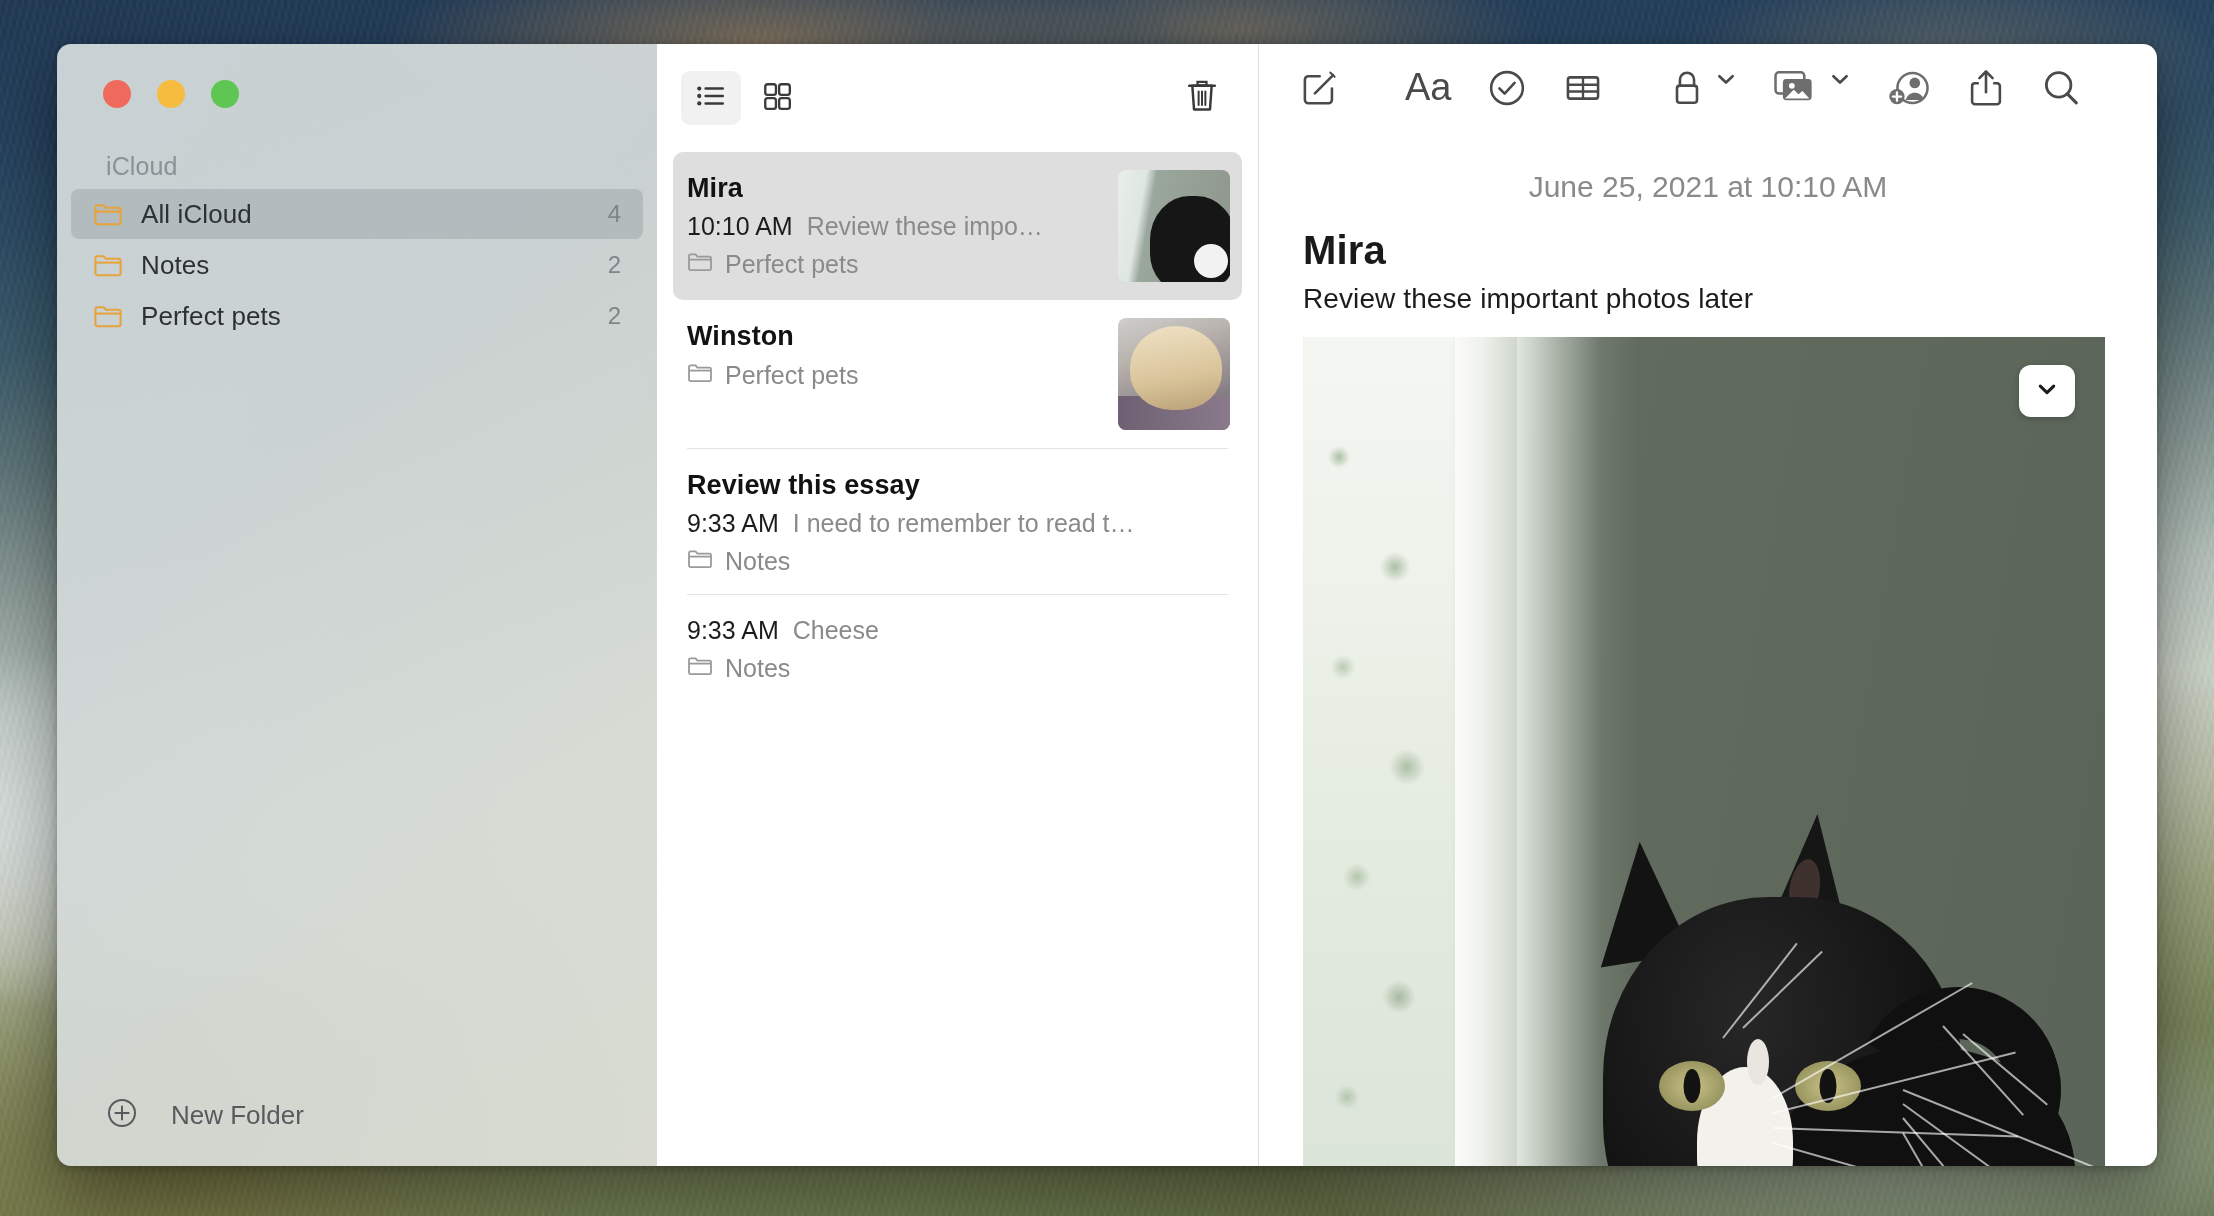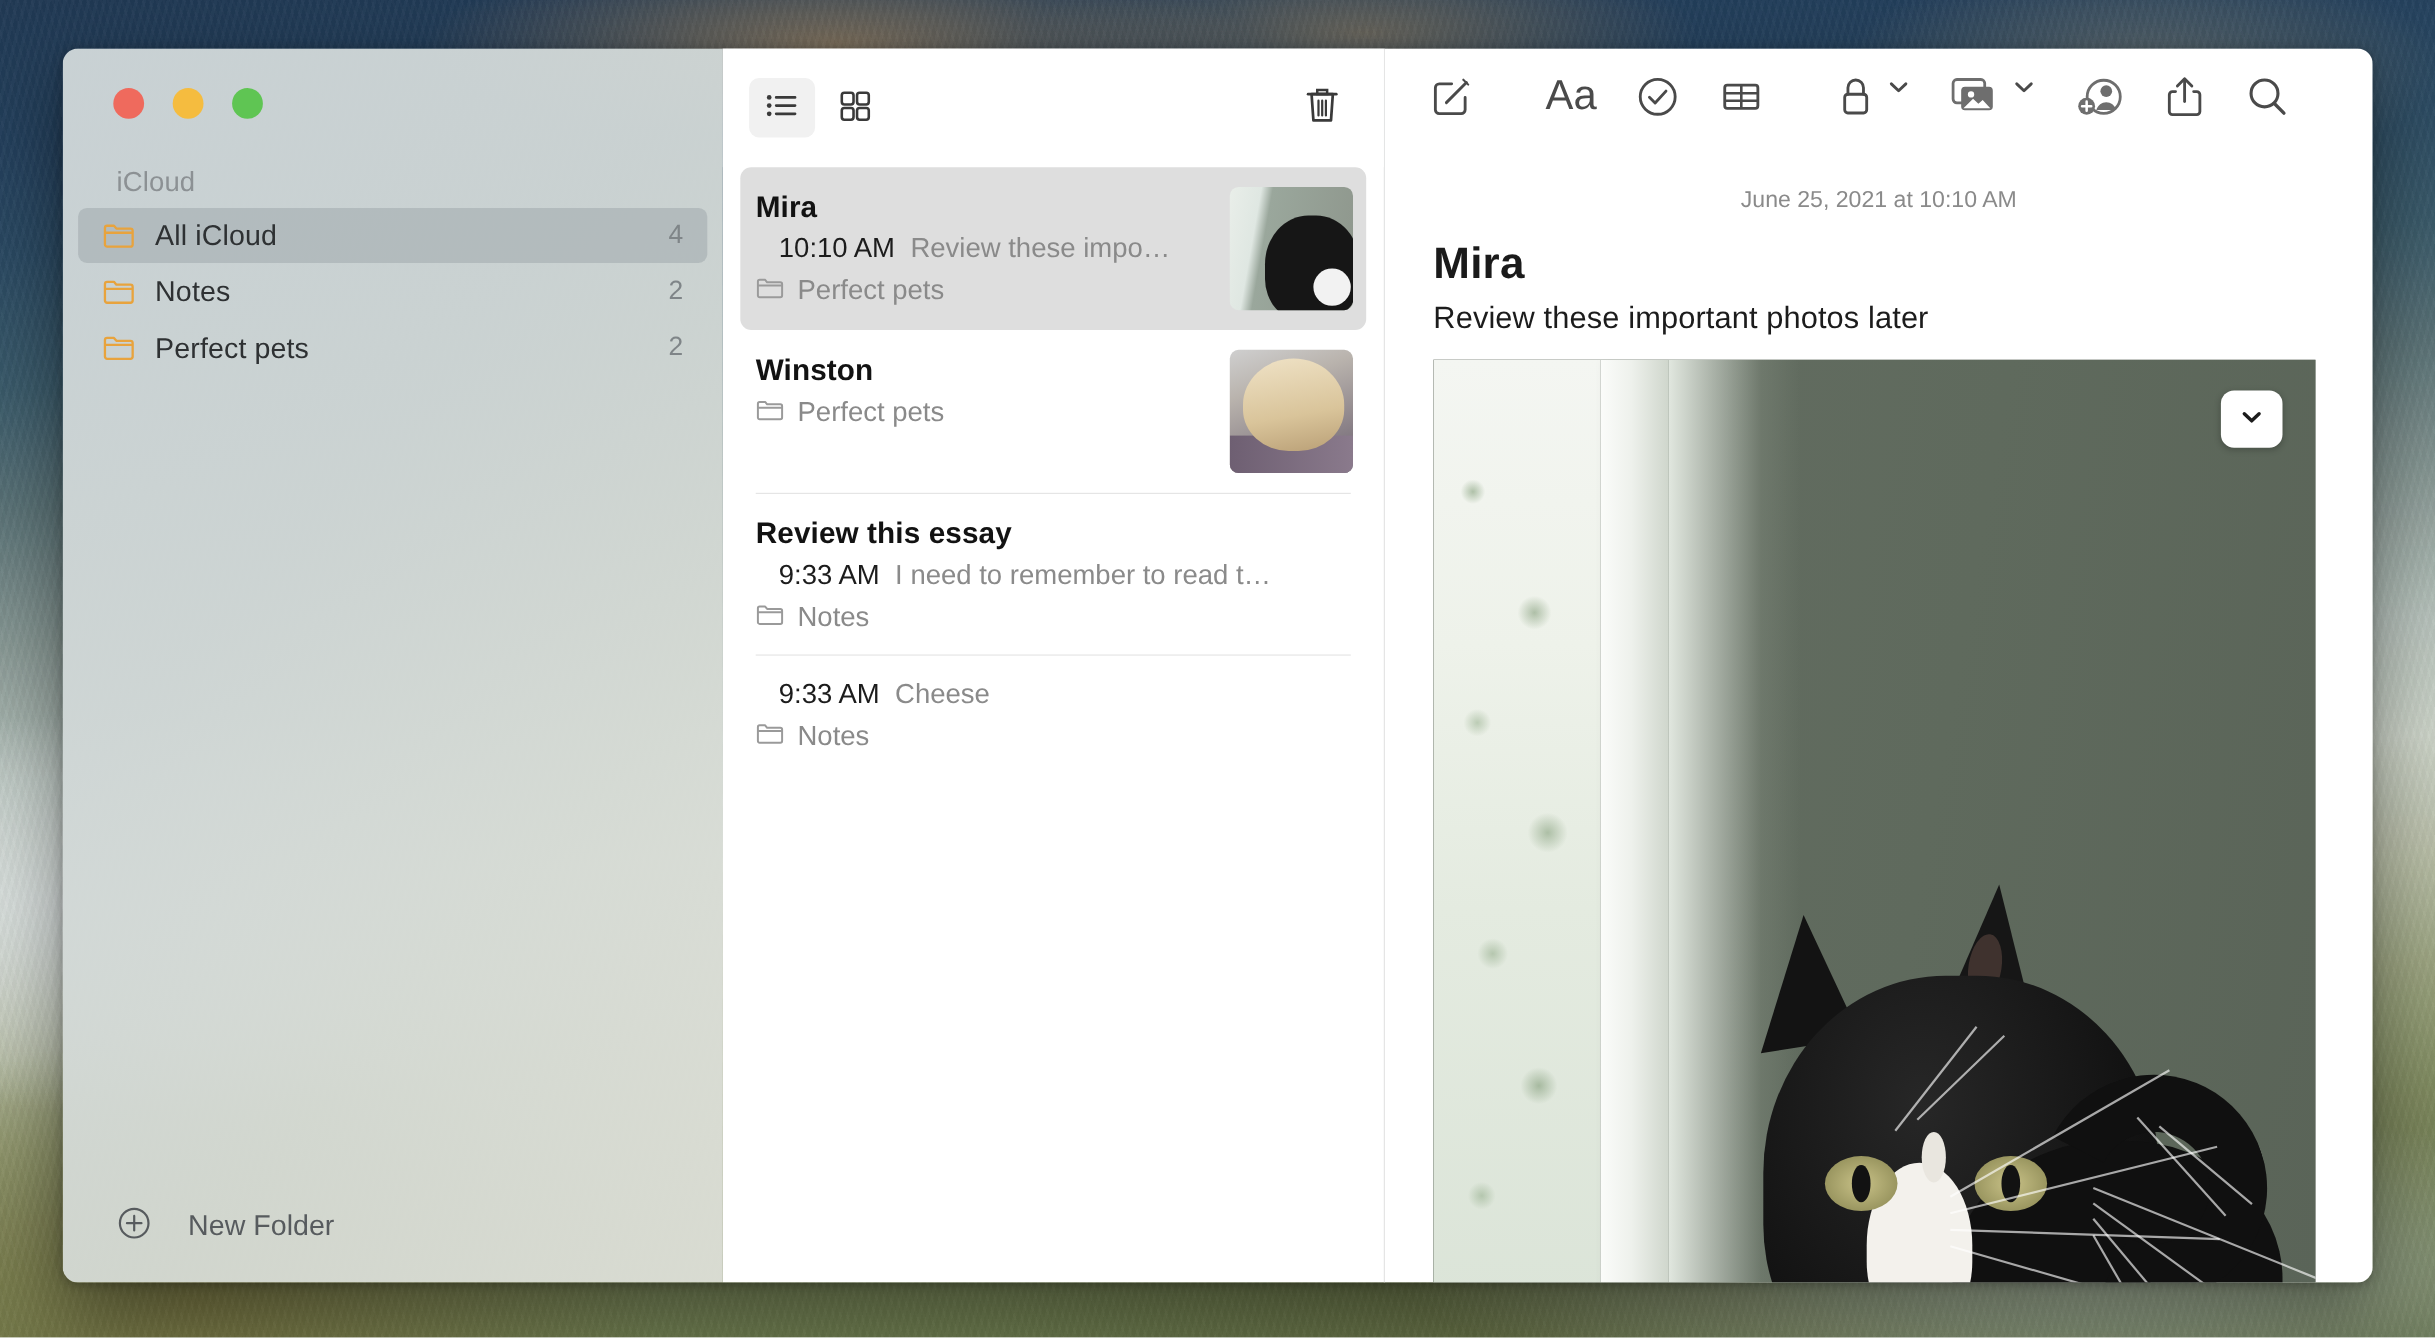--- a/index.html
+++ b/index.html
@@ -105,21 +105,21 @@
   .note-rows { padding:0 0 0 0; }
   .note-row {
     position:relative; display:flex; align-items:flex-start;
     margin:0 16px; padding:18px 12px 18px 14px;
     border-radius:10px;
   }
   .note-row.selected { background:#dedede; }
   .note-row .nr-text { flex:1; min-width:0; padding-top:3px; }
   .nr-title { font-size:27px; font-weight:700; color:#121212; letter-spacing:.1px; margin-bottom:8px; }
   .nr-sub { display:flex; align-items:baseline; gap:14px; margin-bottom:8px; }
-  .nr-time { font-size:25px; color:#1c1c1c; white-space:nowrap;margin-left:21px; }
+  .nr-time { font-size:25px; color:#1c1c1c; white-space:nowrap; }
   .nr-snippet { font-size:25px; color:#8a8a8a; white-space:nowrap; overflow:hidden; text-overflow:clip; }
   .nr-folder { display:flex; align-items:center; gap:12px; }
   .nr-folder-name { font-size:25px; color:#8a8a8a; }
   .nr-thumb {
     width:112px; height:112px; flex:0 0 112px; margin-left:12px;
     border-radius:8px; overflow:hidden; position:relative;
   }
   .nr-sep { height:1px; background:#e3e3e3; margin:0 30px; }
 
   
@@ -159,21 +159,21 @@
     height:108px; flex:0 0 108px;
     display:flex; align-items:center; padding:0 36px 0 40px; gap:0;
   }
   .tb-btn { display:flex; align-items:flex-start; justify-content:center; height:60px; }
   .tb-gap  { width:36px; }
   .tb-gap-l { width:66px; }
   .chev { margin-left:10px; display:flex; align-items:center; }
 
   #detail-body { flex:1; padding:0 44px 0 44px; overflow:hidden; }
   #note-date {
-    text-align:center; font-size:21px; color:#8a8a8a;
+    text-align:center; font-size:30px; color:#8a8a8a;
     padding:18px 0 24px 0;
   }
   #note-title { font-size:40px; font-weight:700; color:#1a1a1a; letter-spacing:.2px; }
   #note-body  { font-size:28px; color:#1c1c1c; padding-top:10px; letter-spacing:.1px; }
 
   
   #note-photo {
     position:relative; margin-top:22px;
     width:802px; height:860px; overflow:hidden;
     background:#586055;

